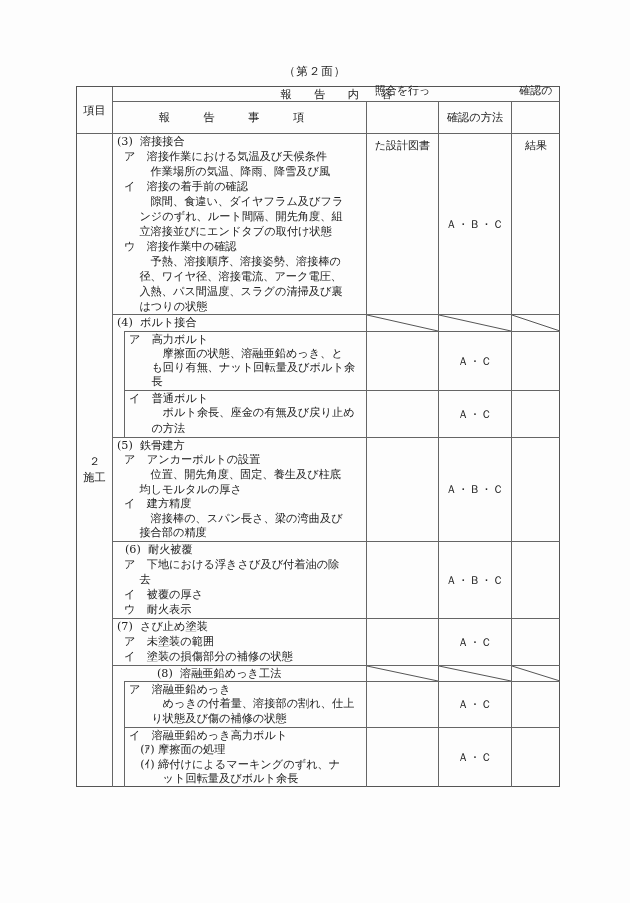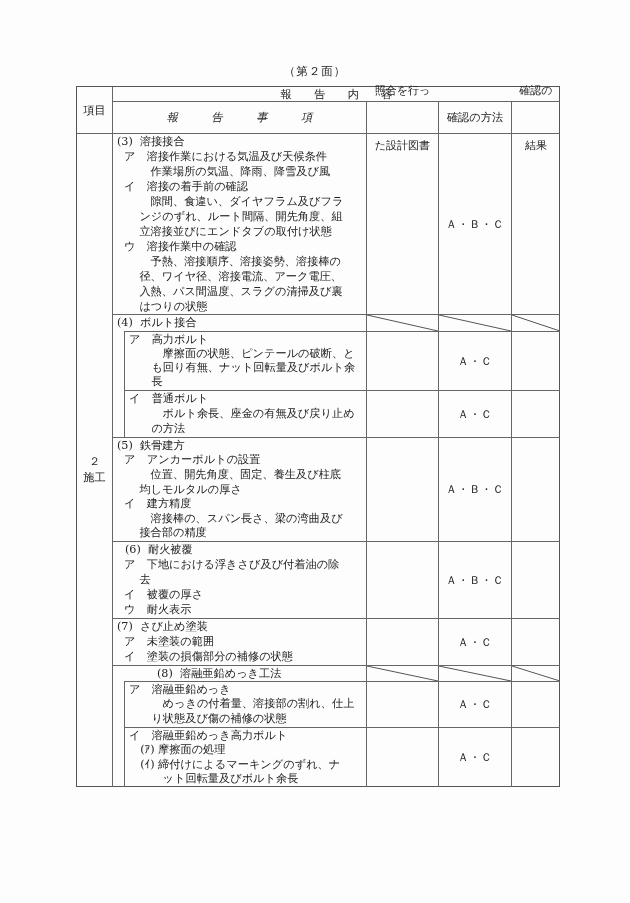--- a/index.html
+++ b/index.html
@@ -70,21 +70,21 @@
       </svg>
     </div>
   <div class="slash" style="left:435px;top:579px;">
     <svg width="48" height="15">
         <line x1="0" y1="0" x2="48" y2="15" stroke="#555" stroke-width="1"></line>
       </svg>
     </div>
 
   <div class="ctr" style="left:0;top:0;width:35px;height:46px;">項目</div>
   <div class="ctr" style="left:36px;top:0;width:447px;height:14px;white-space:pre;">報　　告　　内　　容</div>
-  <div class="ctr" style="left:36px;top:15px;width:253px;height:31px;white-space:pre;font-style:italic;">報　　　告　　　事　　　項</div>
+  <div class="ctr" style="left:28px;top:15px;width:253px;height:31px;white-space:pre;">報　　　告　　　事　　　項</div>
   <div class="ctr hdr-small" style="left:290px;top:15px;width:71px;height:31px;flex-direction:column;">
     <span>照合を行っ</span>
     <span>た設計図書</span>
   </div>
   <div class="ctr" style="left:362px;top:15px;width:72px;height:31px;">確認の方法</div>
   <div class="ctr hdr-small" style="left:435px;top:15px;width:48px;height:31px;flex-direction:column;">
     <span>確認の</span>
     <span>結果</span>
   </div>
 
@@ -105,26 +105,26 @@
     <div class="txt" style="left:40px;top:167px;white-space:pre;">　　　予熱、溶接順序、溶接姿勢、溶接棒の</div>
     <div class="txt" style="left:40px;top:182px;white-space:pre;">　　径、ワイヤ径、溶接電流、アーク電圧、</div>
     <div class="txt" style="left:40px;top:197px;white-space:pre;">　　入熱、パス間温度、スラグの清掃及び裏</div>
     <div class="txt" style="left:40px;top:212px;white-space:pre;">　　はつりの状態</div>
     <div class="ctr method" style="left:362px;top:47px;width:72px;height:180px;">Ａ・Ｂ・Ｃ</div>
   </div>
 
   <div>
     <div class="txt" style="left:40px;top:228px;white-space:pre;">(4)  ボルト接合</div>
     <div class="txt" style="left:52px;top:245px;white-space:pre;">ア　高力ボルト</div>
-    <div class="txt" style="left:52px;top:259px;white-space:pre;">　　　摩擦面の状態、ピンテールの破断、と</div>
+    <div class="txt" style="left:52px;top:259px;white-space:pre;">　　　摩擦面の状態、溶融亜鉛めっき、と</div>
     <div class="txt" style="left:52px;top:273px;white-space:pre;">　　も回り有無、ナット回転量及びボルト余</div>
     <div class="txt" style="left:52px;top:287px;white-space:pre;">　　長</div>
     <div class="ctr method" style="left:362px;top:245px;width:72px;height:58px;">Ａ・Ｃ</div>
     <div class="txt" style="left:52px;top:304px;white-space:pre;">イ　普通ボルト</div>
-    <div class="txt" style="left:52px;top:319px;white-space:pre;">　　　ボルト余長、座金の有無及び戻り止め</div>
+    <div class="txt" style="left:52px;top:319px;white-space:pre;font-family:Liberation Mono, monospace;">　　　ボルト余長、座金の有無及び戻り止め</div>
     <div class="txt" style="left:52px;top:334px;white-space:pre;">　　の方法</div>
     <div class="ctr method" style="left:362px;top:304px;width:72px;height:46px;">Ａ・Ｃ</div>
   </div>
 
   <div>
     <div class="txt" style="left:40px;top:351px;white-space:pre;">(5)  鉄骨建方</div>
     <div class="txt" style="left:40px;top:365px;white-space:pre;">  ア　アンカーボルトの設置</div>
     <div class="txt" style="left:40px;top:380px;white-space:pre;">　　　位置、開先角度、固定、養生及び柱底</div>
     <div class="txt" style="left:40px;top:395px;white-space:pre;">　　均しモルタルの厚さ</div>
     <div class="txt" style="left:40px;top:409px;white-space:pre;">  イ　建方精度</div>

